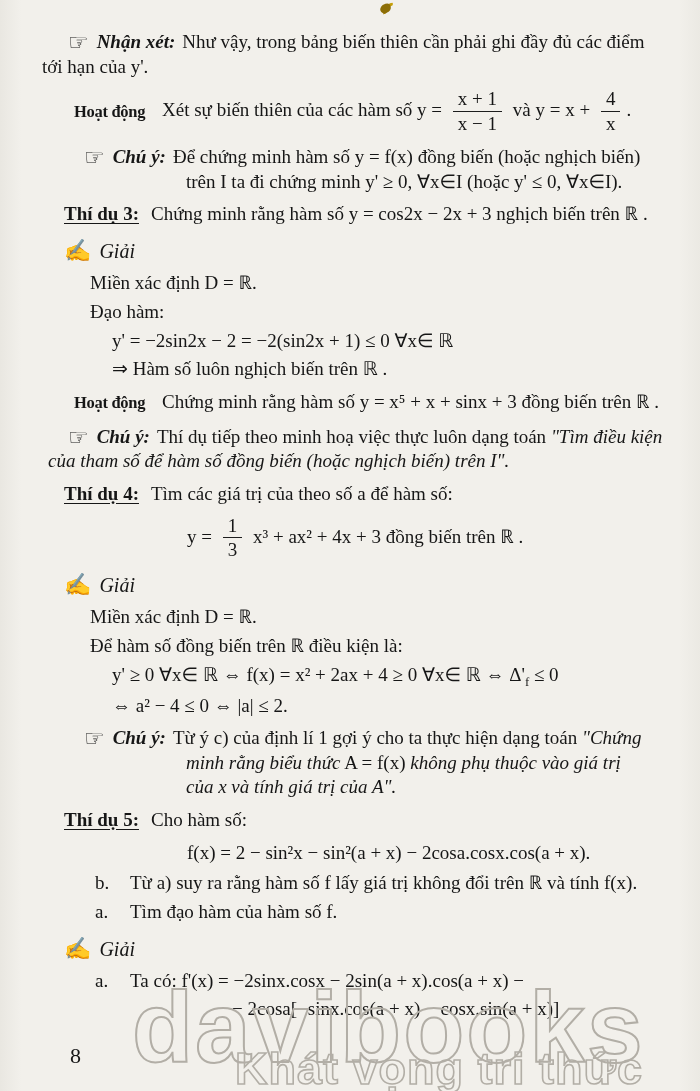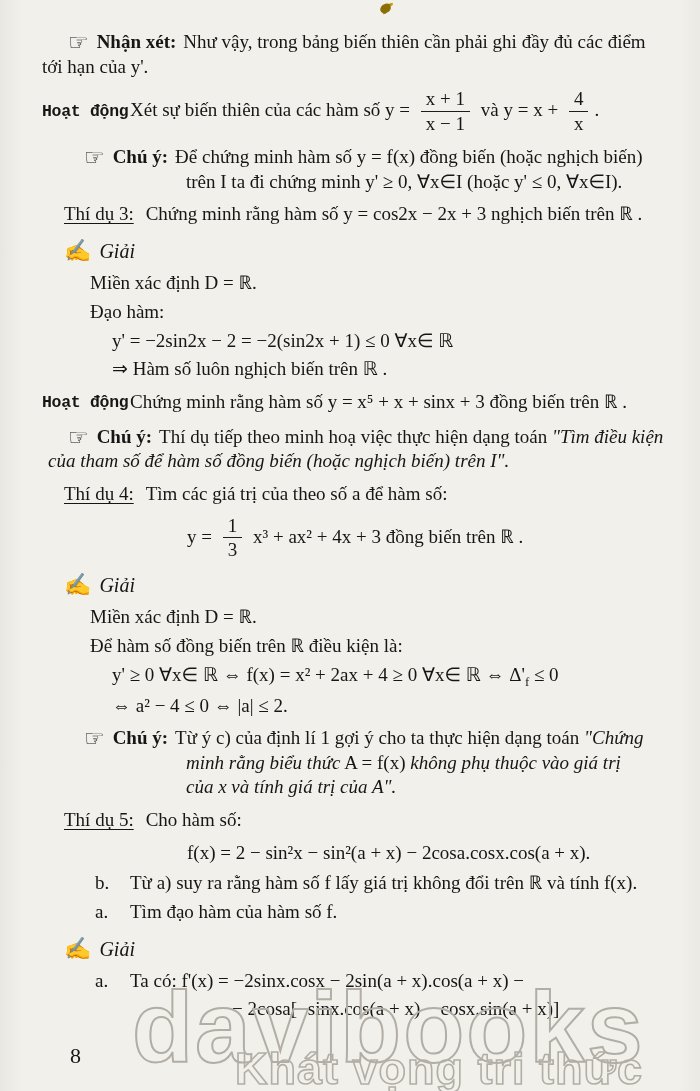--- a/index.html
+++ b/index.html
@@ -14,36 +14,36 @@
       #f2f0eb;
     color:#161616;
     font-family:"Liberation Serif", serif;
     font-size:19px;
     line-height:1.3;
     overflow:hidden;
   }
   p{margin:0;}
   .hand{font-size:23px;line-height:1;vertical-align:-2px;margin-right:8px;}
   .pen{font-size:22px;line-height:1;margin-right:8px;}
-  .bi{font-weight:bold;margin-right:7px;}
+  .bi{font-weight:bold;font-style:italic;margin-right:7px;}
   .para-remark{text-indent:26px;margin:0 0 9px;}
   .chuy-hang{padding-left:128px;text-indent:-102px;margin:7px 16px;}
   .chuy-flat{padding-left:6px;text-indent:20px;margin:7px 0;}
   .activity{display:flex;align-items:center;margin:8px 0 10px;}
   .act-label{
-    flex:none;width:88px;
-    font-family:Liberation Mono, monospace;
+    flex:none;width:88px;margin-left:32px;
+    font-family:Liberation Serif, serif;
     font-weight:bold;font-size:16.5px;letter-spacing:-0.3px;
   }
   .act-body{flex:1;}
   .frac{display:inline-block;vertical-align:middle;text-align:center;margin:0 6px;line-height:1.15;}
   .frac .num{display:block;padding:0 5px 1px;border-bottom:1.6px solid #1d1d1d;}
   .frac .den{display:block;padding:1px 5px 0;}
   .thidu{margin:8px 0 8px 22px;}
-  .td-label{font-weight:normal;text-decoration:underline;text-underline-offset:3px;margin-right:12px;}
+  .td-label{font-weight:bold;text-decoration:underline;text-underline-offset:3px;margin-right:12px;}
   .giai{margin:11px 0 7px;padding-left:22px;font-style:italic;font-size:20px;}
   .giai .pen{font-style:normal;}
   .sol{padding-left:48px;margin:4px 0;}
   .eq{padding-left:70px;margin:4px 0;}
   .eq-indent{padding-left:145px;margin:6px 0;}
   .item{padding-left:53px;margin:4px 0;}
   .item-label{display:inline-block;width:35px;}
   .eq-deep{padding-left:190px;margin:4px 0;}
   sub{font-size:0.68em;}
   .it{font-style:italic;}
@@ -84,21 +84,21 @@
   <p class="sol">Miền xác định  D = ℝ.</p>
   <p class="sol">Đạo hàm:</p>
   <p class="eq">y' = −2sin2x − 2 = −2(sin2x + 1) ≤ 0 ∀x∈ ℝ</p>
   <p class="eq">⇒ Hàm số luôn nghịch biến trên ℝ .</p>
 
   <div class="activity">
     <span class="act-label">Hoạt động</span>
     <span class="act-body">Chứng minh rằng hàm số y = x⁵ + x + sinx + 3 đồng biến trên ℝ .</span>
   </div>
 
-  <p class="chuy-flat"><span class="hand">☞</span><span class="bi">Chú ý:</span><span>Thí dụ tiếp theo minh hoạ việc thực hiện dạng toán</span> <span class="it">"Tìm điều kiện của tham số để hàm số đồng biến  (hoặc nghịch biến) trên I".</span></p>
+  <p class="chuy-flat"><span class="hand">☞</span><span class="bi">Chú ý:</span><span>Thí dụ tiếp theo minh hoạ việc thực luôn dạng toán</span> <span class="it">"Tìm điều kiện của tham số để hàm số đồng biến  (hoặc nghịch biến) trên I".</span></p>
 
   <p class="thidu"><span class="td-label">Thí dụ 4:</span><span>Tìm các giá trị của theo số a để hàm số:</span></p>
 
   <p class="eq-indent">
     <span>y =</span>
     <span class="frac"><span class="num">1</span><span class="den">3</span></span>
     <span>x³ + ax² + 4x + 3 đồng biến trên ℝ .</span>
   </p>
 
   <p class="giai"><span class="pen">✍</span><span>Giải</span></p>

